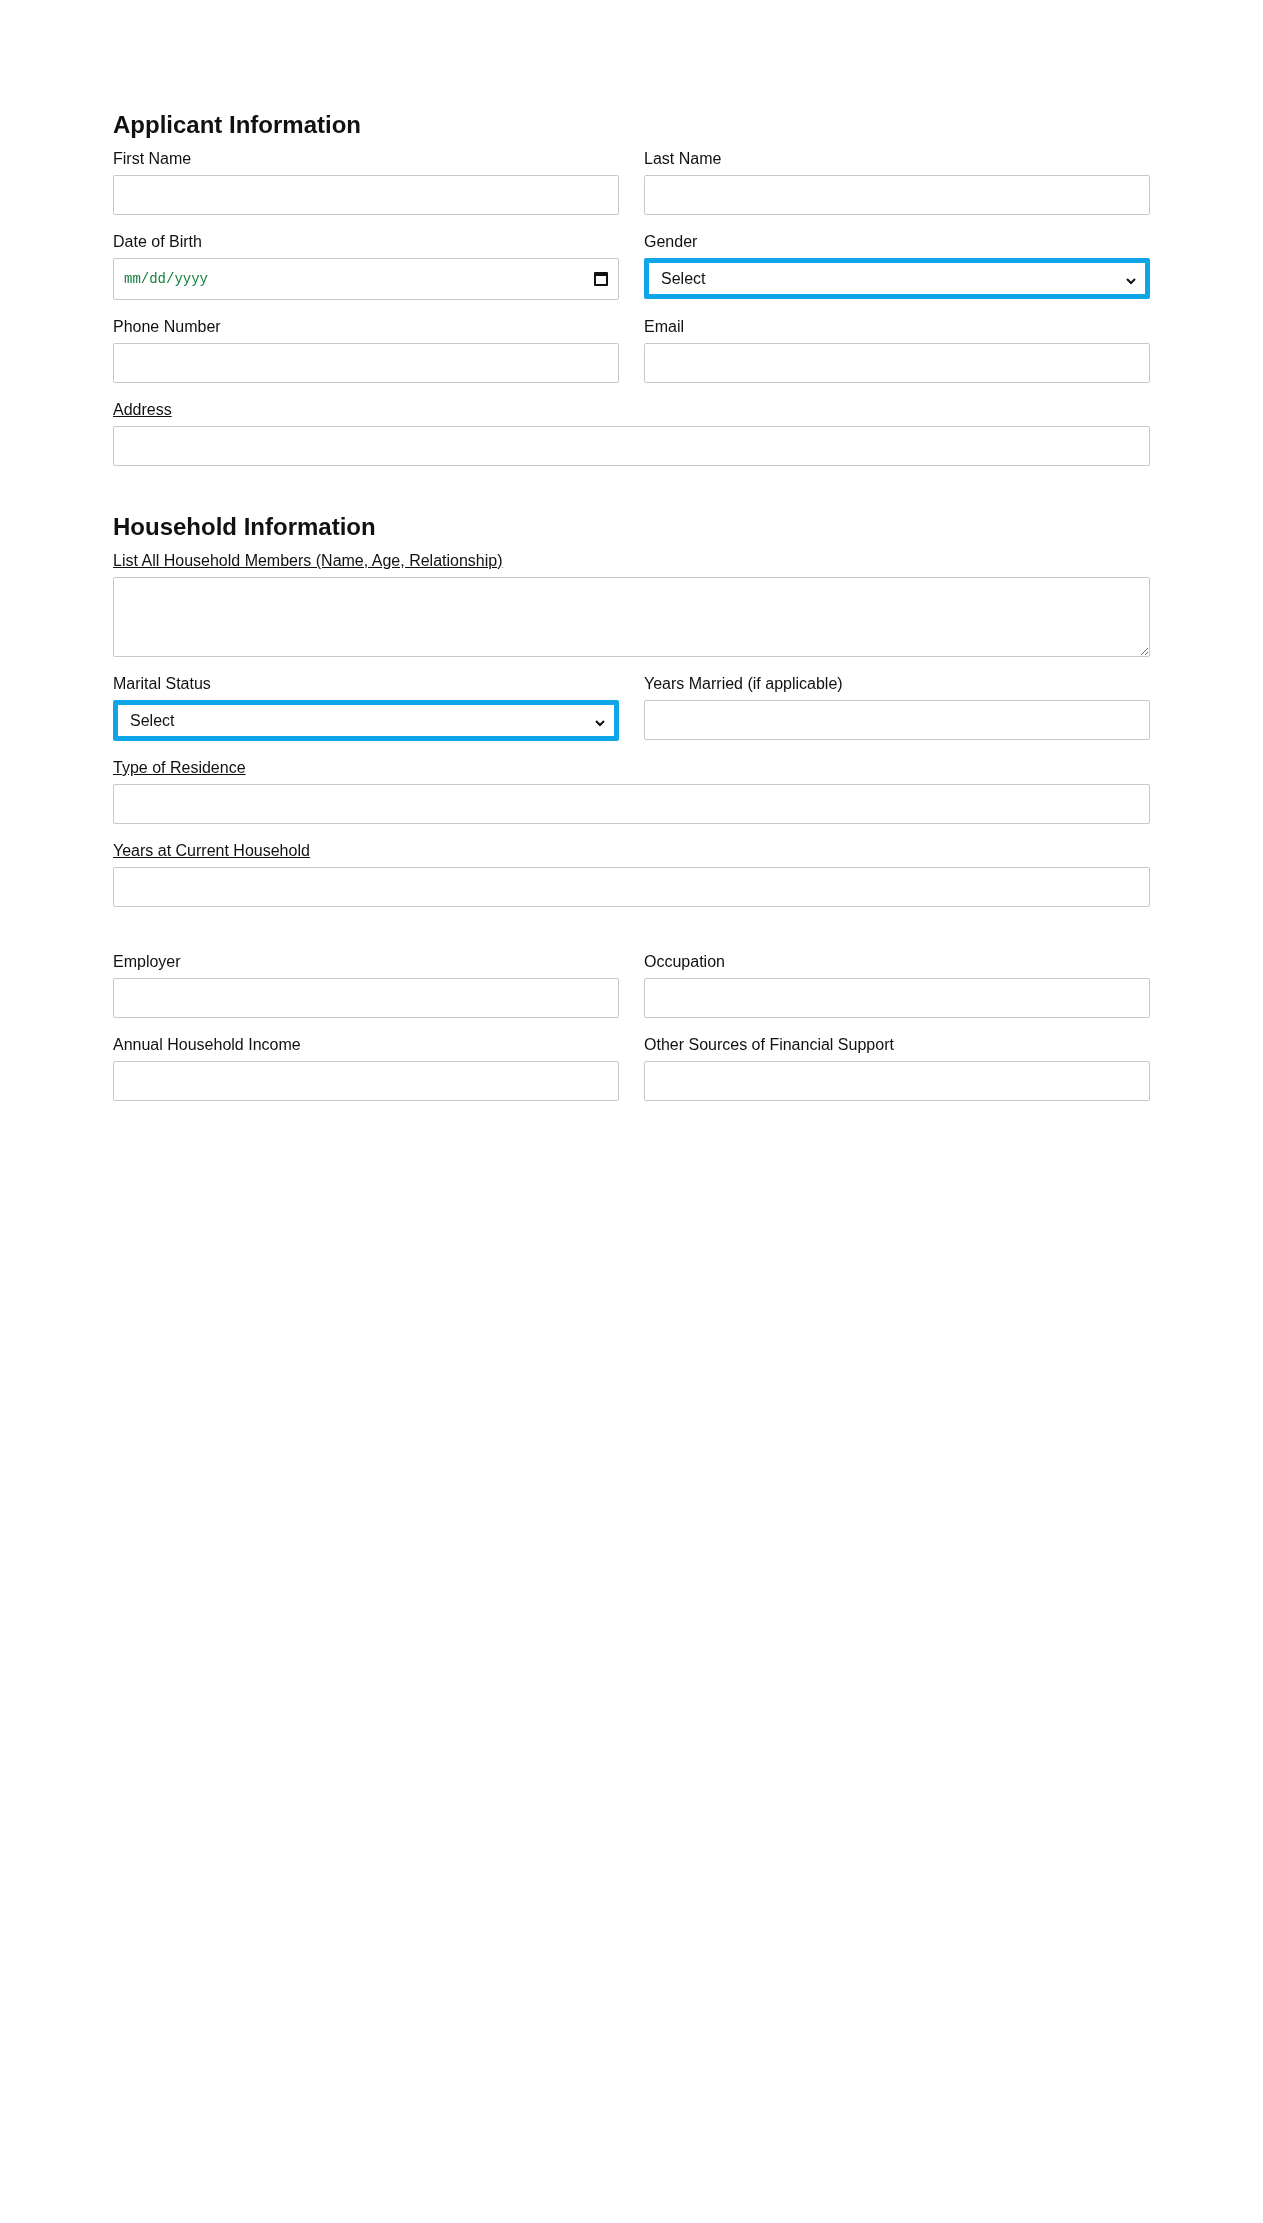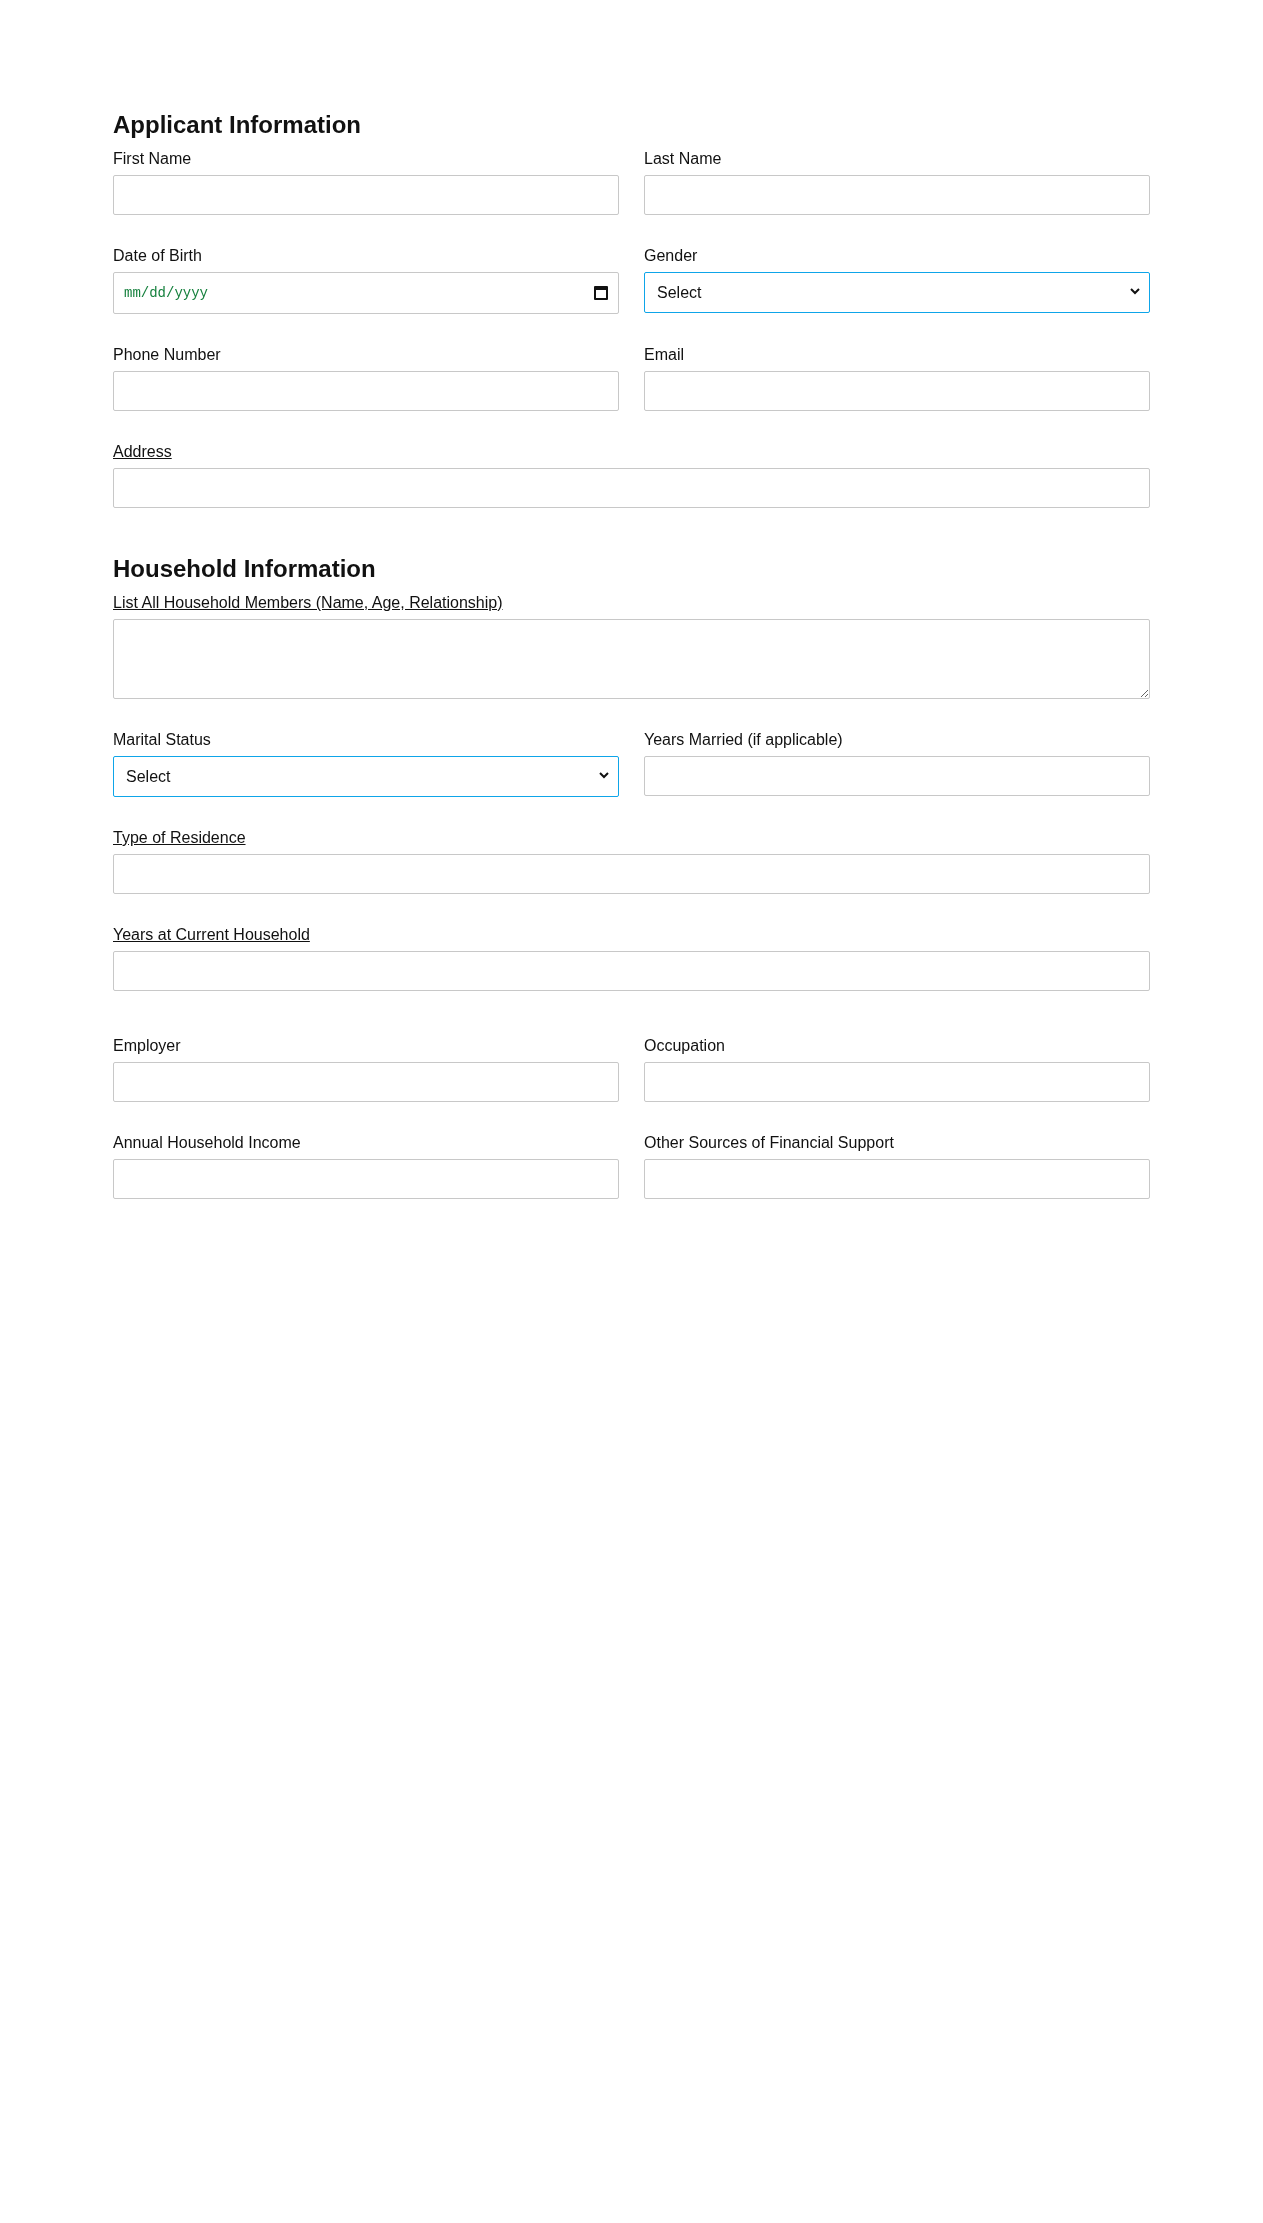--- a/index.html
+++ b/index.html
@@ -25,21 +25,21 @@
     .section { margin-bottom: 46px; }
     h2 {
       font-size: 24px;
       font-weight: bold;
       margin: 0 0 10px 0;
       line-height: 30px;
     }
     .row {
       display: flex;
       gap: 25px;
-      margin-bottom: 32px;
+      margin-bottom: 18px;
     }
     .field { flex: 1; display: flex; flex-direction: column; }
     .field.full { width: 100%; text-decoration: underline; }
     label {
       font-size: 16px;
       line-height: 18px;
       margin-bottom: 7px;
       display: block;
     }
     .input, .select, .textarea {
@@ -74,21 +74,21 @@
       top: 13px;
       width: 14px;
       height: 14px;
       border: 2px solid #111;
       border-top-width: 4px;
       border-radius: 1px;
     }
     .select-wrap {
       position: relative;
       height: 41px;
-      border: 1px solid #0ea5e9;
+      border: 5px solid #0ea5e9;
       border-radius: 2px;
       display: flex;
       align-items: center;
       padding: 0 12px;
       cursor: pointer;
     }
     .select-text { font-size: 16px; }
     .chevron {
       position: absolute;
       right: 8px;

